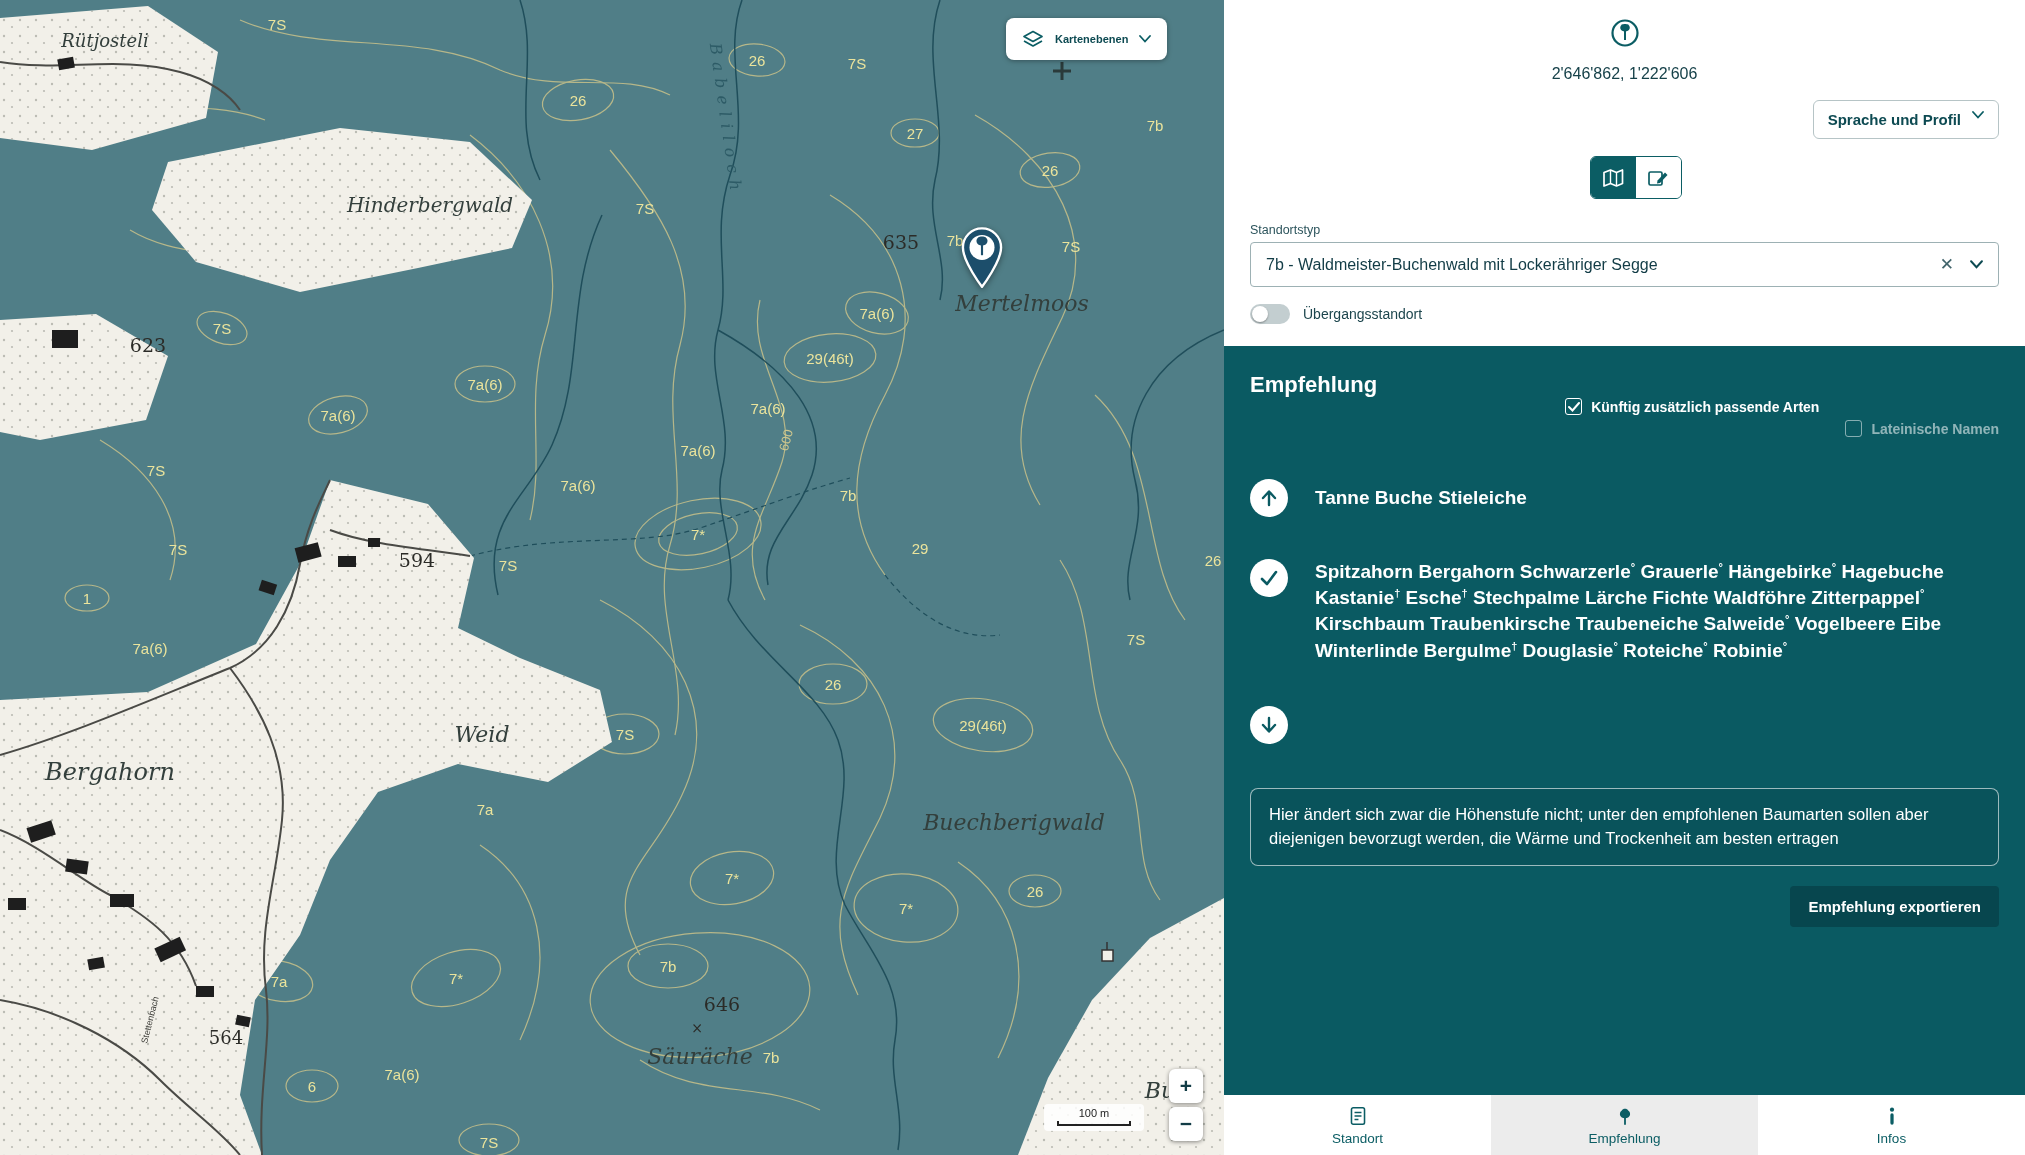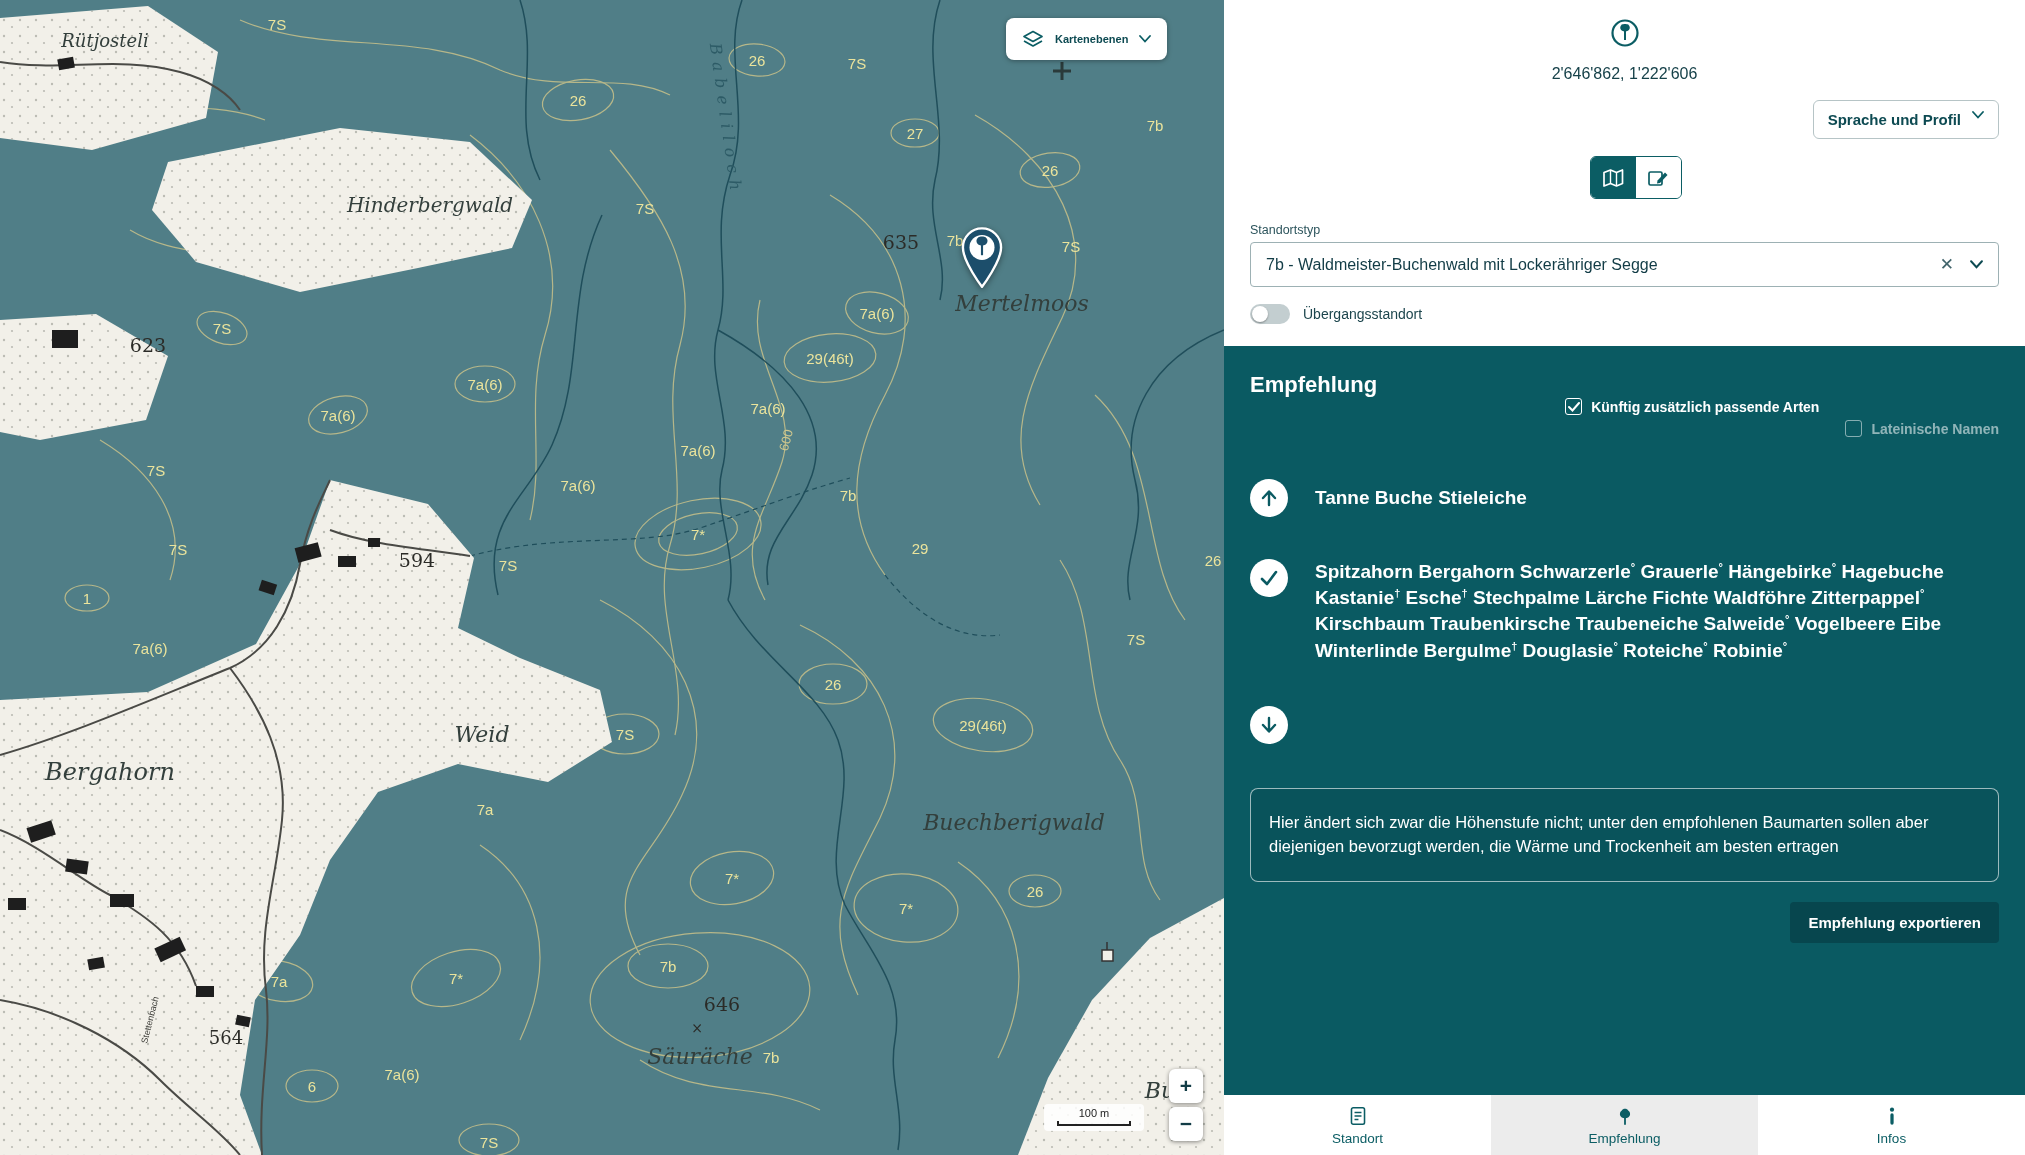--- a/index.html
+++ b/index.html
@@ -56,21 +56,21 @@
   .checks{display:flex;gap:26px;align-items:center;margin-top:4px;}
   .chk{display:flex;align-items:center;gap:9px;font-size:14px;font-weight:bold;cursor:pointer;justify-content:flex-end;}
   .chk .box{width:17px;height:17px;border:1.5px solid #fff;border-radius:3px;display:flex;align-items:center;justify-content:center;flex:none;}
   .chk.dim{color:rgba(255,255,255,.55);margin-top:44px;}
   .chk.dim .box{border-color:rgba(255,255,255,.5);}
   .rec-row{display:flex;gap:27px;margin-top:42px;align-items:flex-start;}
   .circle{width:38px;height:38px;border-radius:50%;background:#fff;flex:none;display:flex;align-items:center;justify-content:center;}
   .promoted{font-size:19px;font-weight:bold;margin:8px 0 0;}
   #species-list{font-size:19px;font-weight:bold;line-height:1.38;max-width:688px;margin:0;}
   #species-list sup{font-size:11px;}
-  .note-box{margin-top:44px;border:1px solid rgba(255,255,255,.6);border-radius:8px;padding:22px 18px;
+  .note-box{margin-top:44px;border:1px solid rgba(255,255,255,.6);border-radius:8px;padding:14px 18px;
     font-size:16.5px;line-height:1.45;background:rgba(0,0,0,.07);}
   .export-row{display:flex;justify-content:flex-end;margin-top:20px;}
   .export-btn{background:#07464e;color:#fff;border:none;border-radius:4px;padding:12px 18px;font-size:15px;font-weight:bold;cursor:pointer;}
 
   .tabbar{height:60px;background:#fff;display:flex;flex:none;}
   .tab{flex:1;display:flex;flex-direction:column;align-items:center;justify-content:center;gap:4px;
     font-size:13.5px;color:#0b5d64;cursor:pointer;font-weight:normal;}
   .tab.active{background:#ececec;}
 </style>
 </head>

